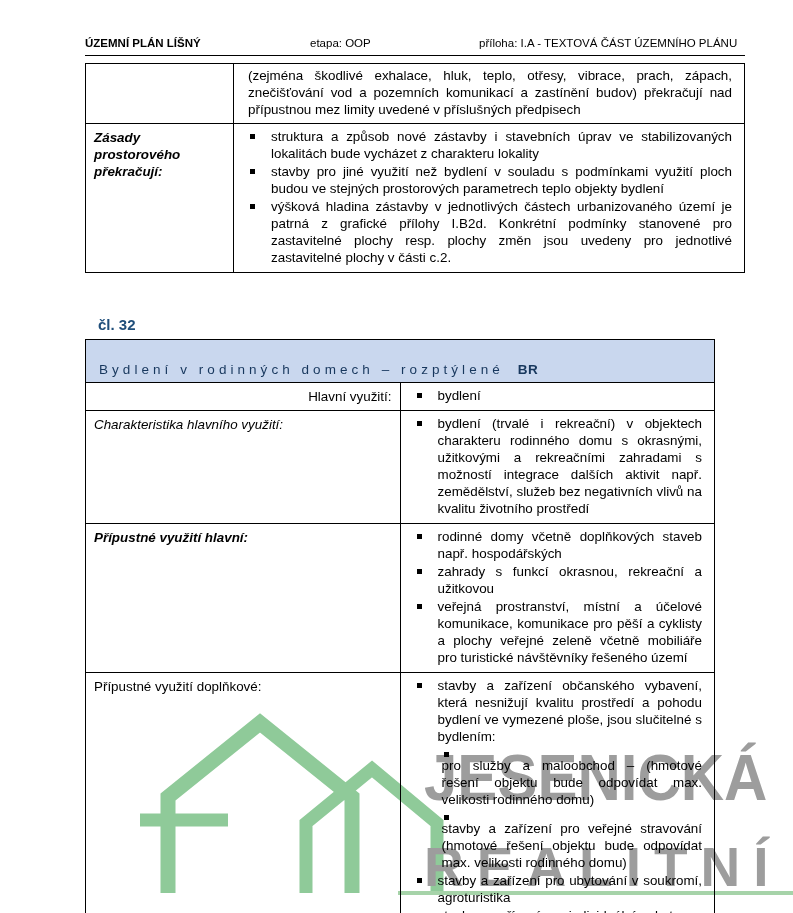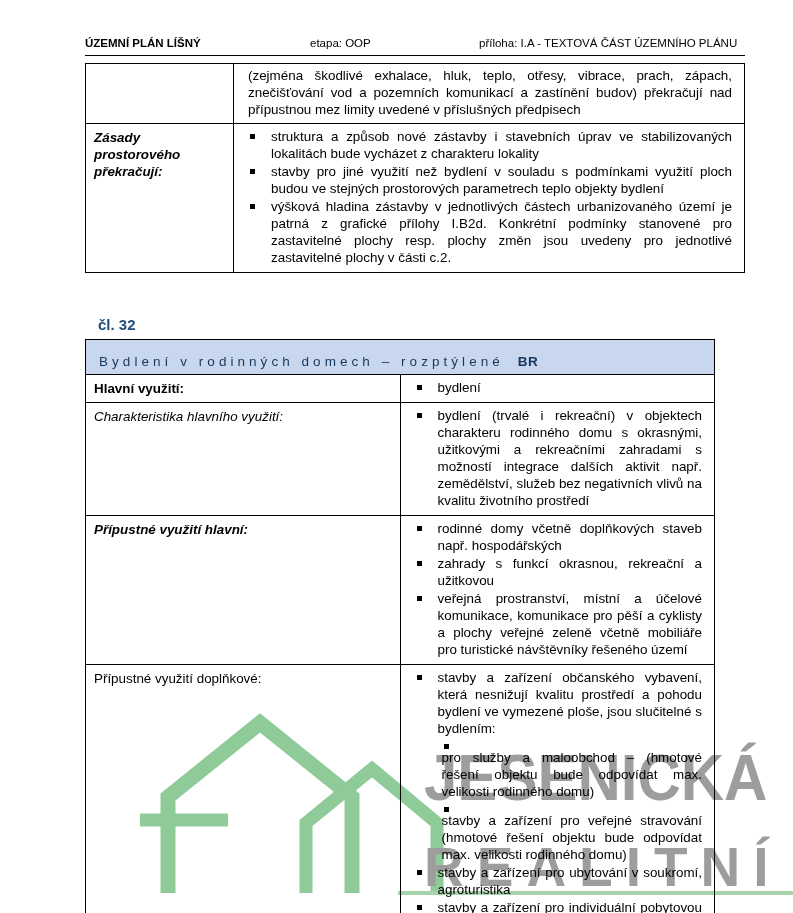--- a/index.html
+++ b/index.html
@@ -26,28 +26,28 @@
   
   table { border-collapse: collapse; table-layout: fixed; }
   td { border: 1.5px solid #000; vertical-align: top; }
   .t1 { position: absolute; left: 85px; top: 63px; width: 660px; }
   .t2 { position: absolute; left: 85px; top: 339px; width: 630px; }
   .t1 .lbl { width: 148px; }
   .t2 .lbl { width: 111px; }
   .lbl { padding: 5px 8px; }
   .cnt { padding: 3px 12px 5px 14px; }
   .lbl.bi { font-weight: bold; font-style: italic; }
-  .lbl.b  { font-weight: bold; }
+  .lbl.b  { font-weight: normal; text-align: right; }
   .lbl.i  { font-style: italic; }
   .par { margin: 0; text-align: justify; }
 
   
   .zone-head td {
     background: #c9d7ee; color: #17375d;
-    padding: 13px 10px 4px 13px;
+    padding: 21px 10px 4px 13px;
     font-size: 13.5px; letter-spacing: 0.30em;
     border: 1.5px solid #000;
   }
   .zone-code { font-weight: bold; letter-spacing: 0.05em; margin-left: 6px; }
 
   
   .article {
     position: absolute; left: 98px; top: 316px;
     font-weight: bold; font-size: 15px; color: #1f4e7a;
   }

